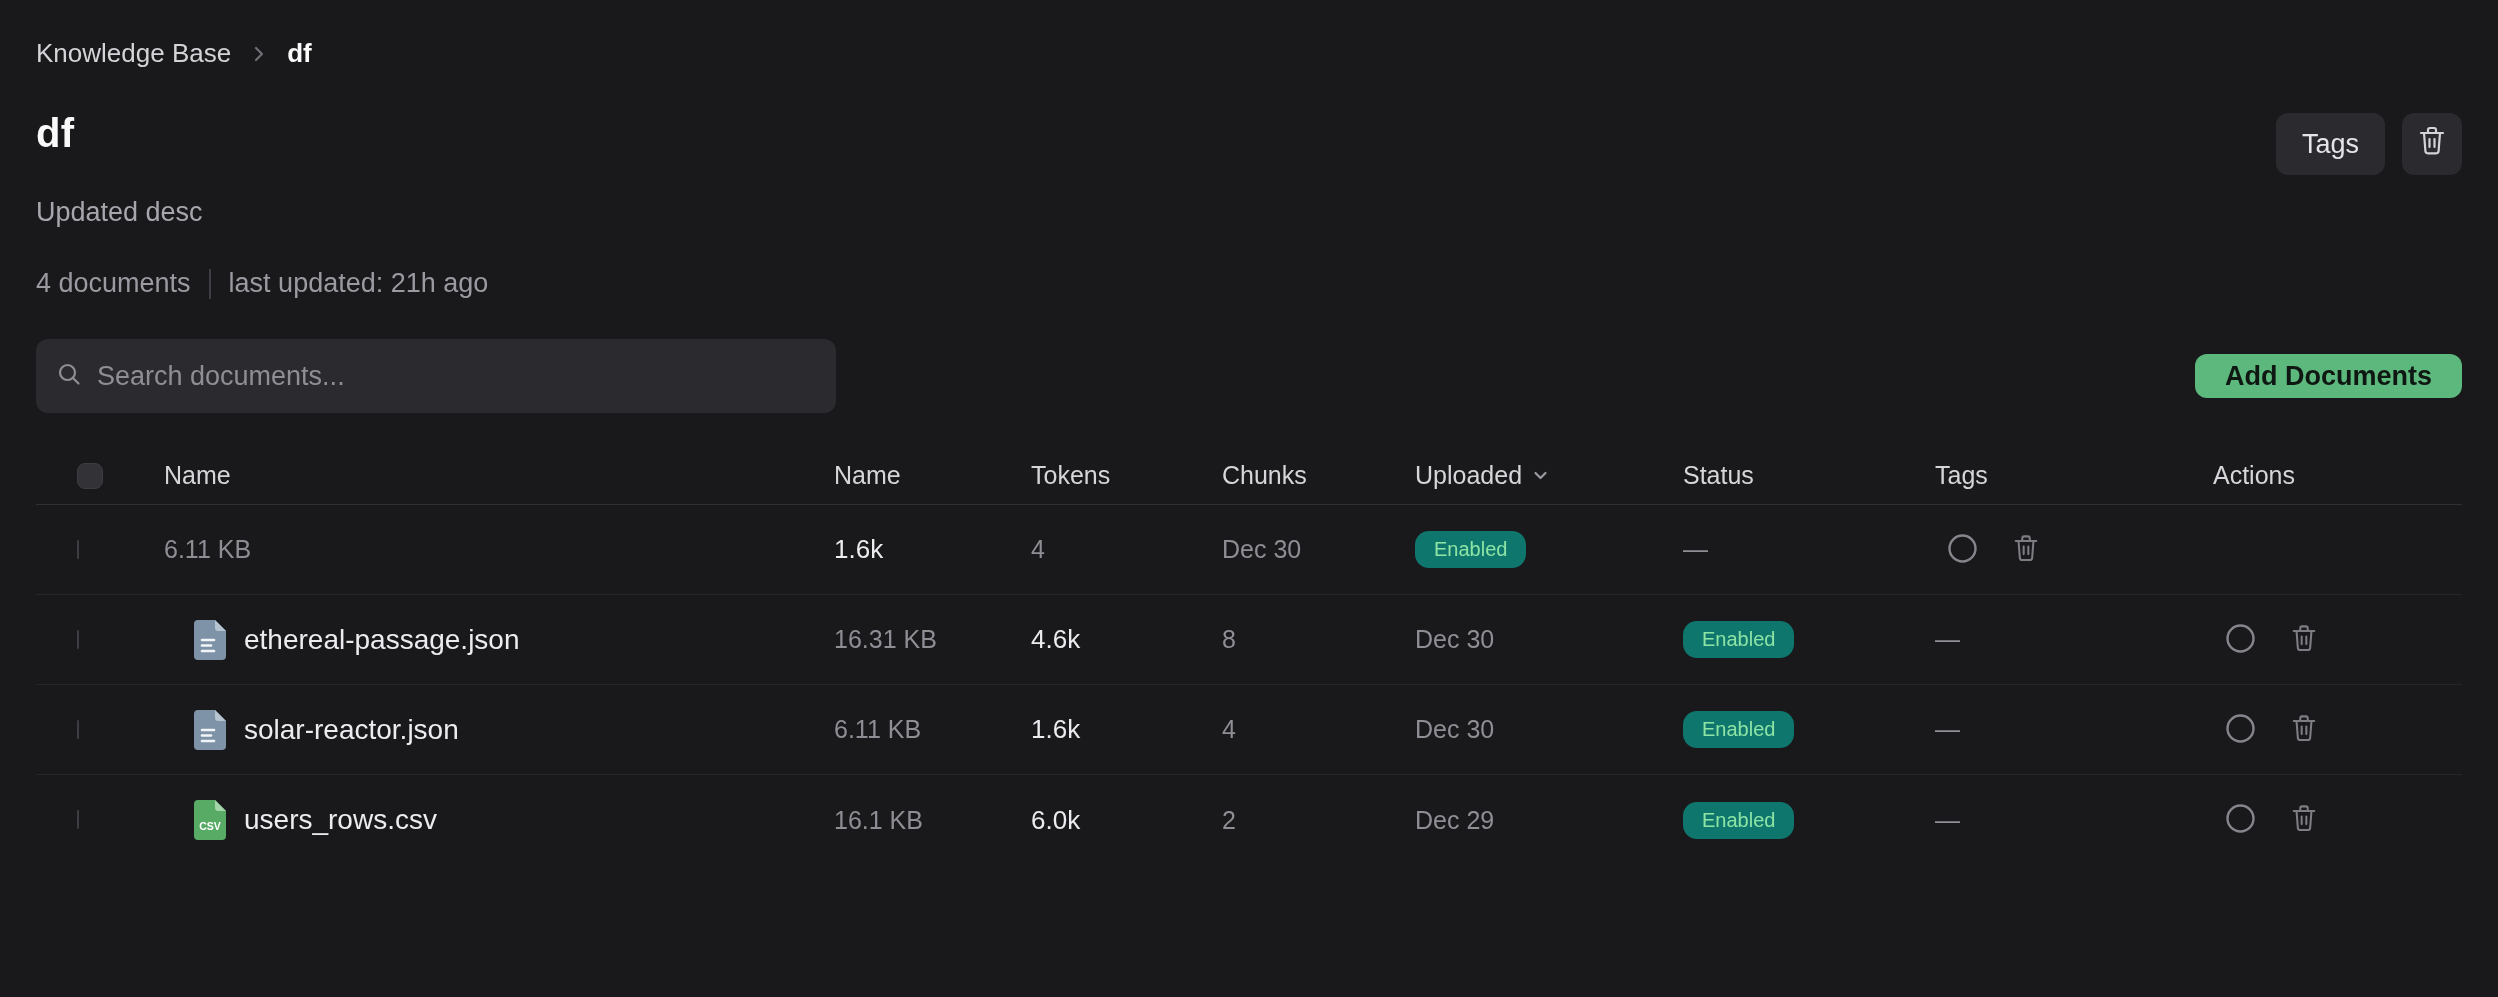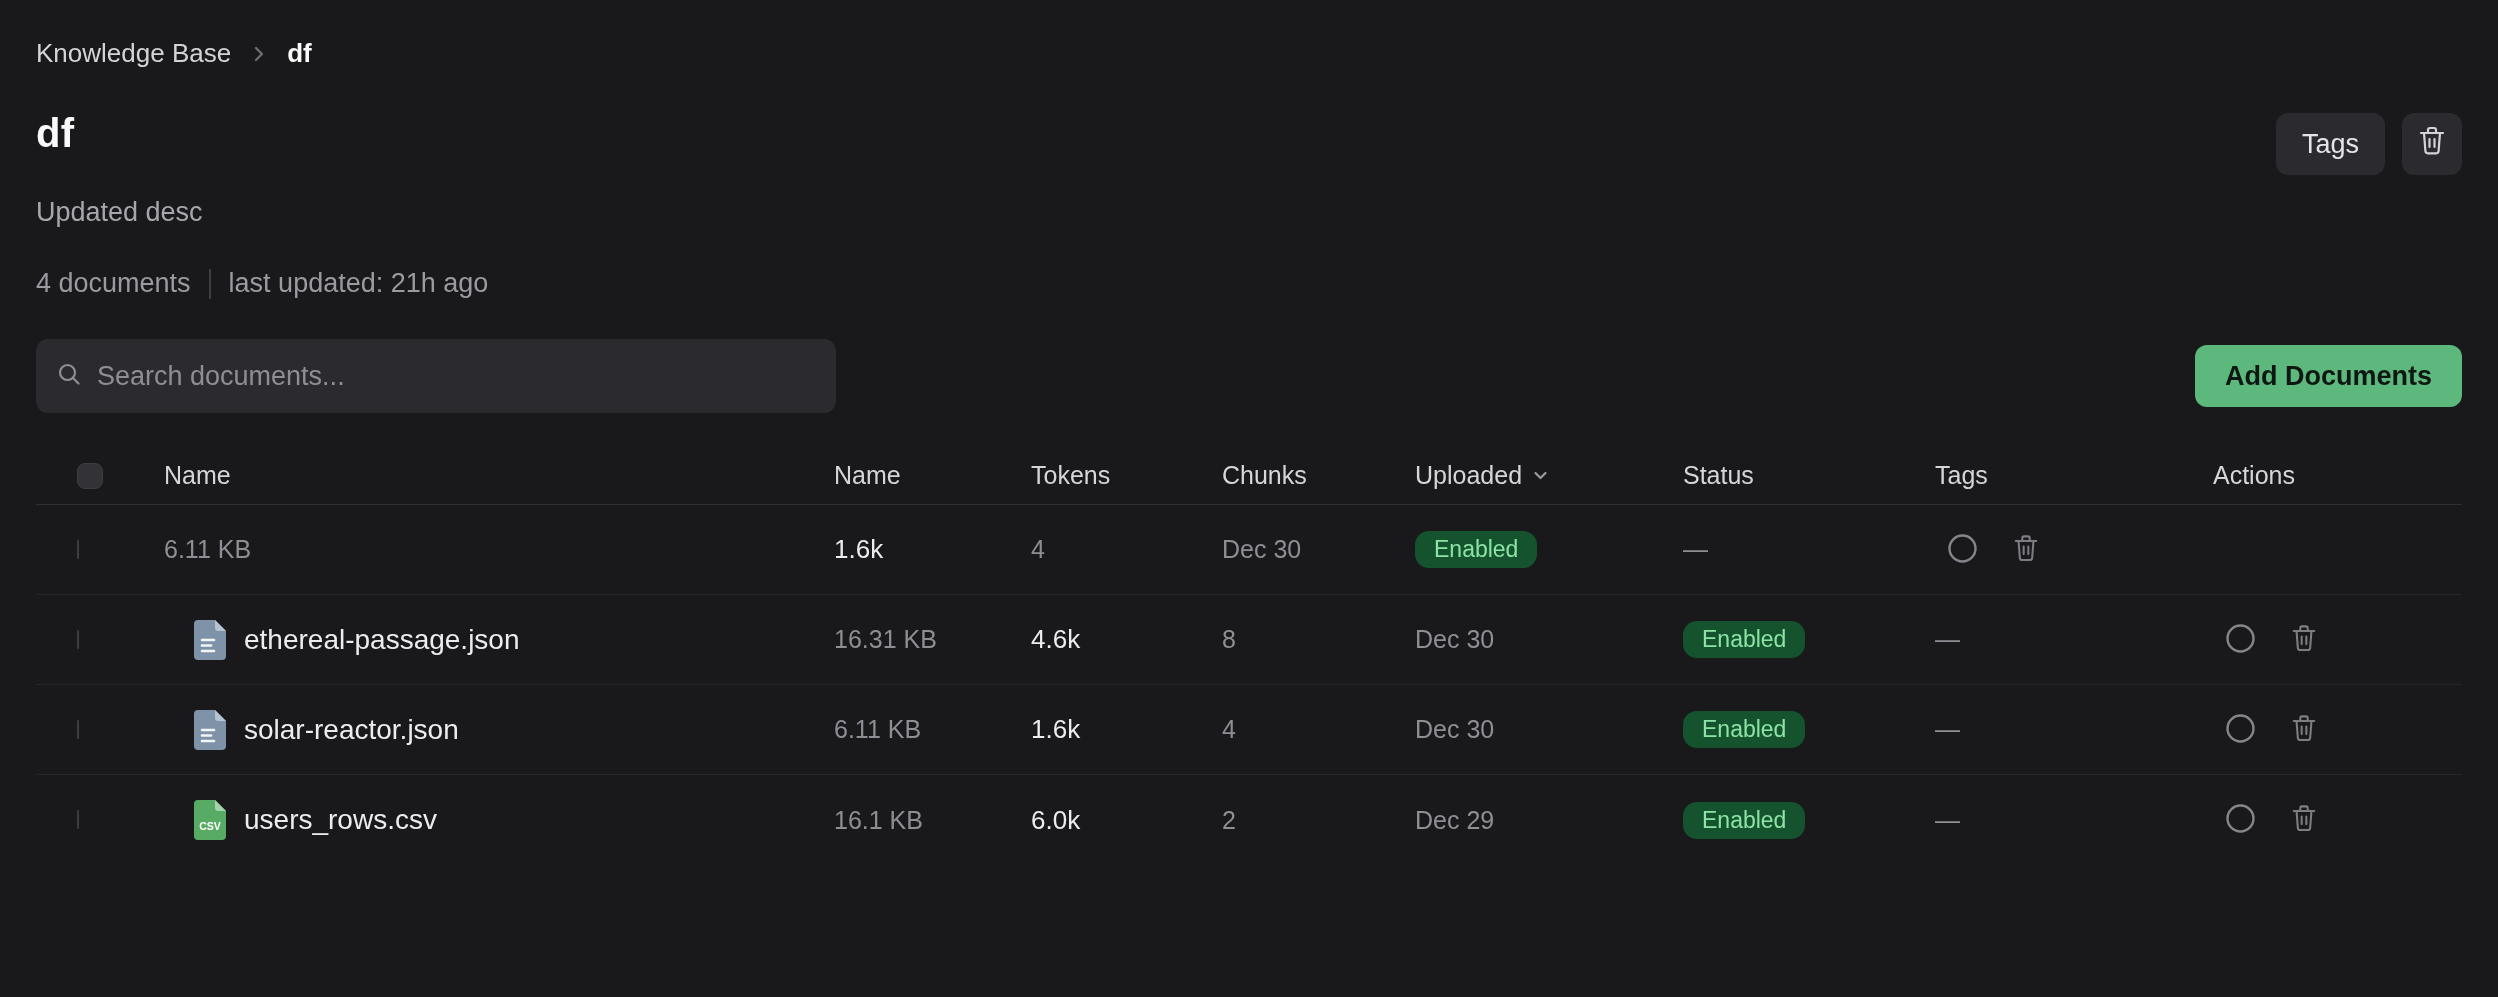--- a/index.html
+++ b/index.html
@@ -39,21 +39,21 @@
   .search-wrap {
     width:800px; height:74px; background:#2b2b2f; border-radius:12px;
     display:flex; align-items:center; padding:0 20px; gap:14px;
   }
   .search-wrap input {
     flex:1; background:transparent; border:none; outline:none;
     font-size:27px; color:#ececf0; font-family:inherit;
   }
   .search-wrap input::placeholder { color:#8e8e95; }
   .btn-primary {
-    border:none; border-radius:12px; height:62px; padding:0 30px;
+    border:none; border-radius:12px; height:44px; padding:0 30px;
     font-size:27px; font-weight:600; font-family:inherit; color:#0f1712;
     display:flex; align-items:center; cursor:pointer;
   }
 
   
   .doc-table { margin-top:34px; }
   .tgrid {
     display:grid;
     grid-template-columns:128px 670px 197px 191px 193px 268px 252px 278px 1fr;
     align-items:center;
@@ -65,21 +65,21 @@
 
   .checkbox {
     width:26px; height:26px; margin-left:41px; border-radius:8px;
     background:#323237; border:1px solid #3c3c42; cursor:pointer;
   }
   .name-cell { display:flex; align-items:center; gap:18px; font-size:28px; color:#ececf0; }
   .cell-dim { font-size:25px; color:#8e8e95; }
   .cell-bright { font-size:26px; color:#ececf0; }
   .badge {
     display:inline-flex; align-items:center; height:37px; padding:0 19px;
-    border-radius:14px; background:#14532d; color:#8ce4a4; font-size:23px; font-weight:500;
+    border-radius:14px; background:#0f766e; color:#8ce4a4; font-size:20px; font-weight:500;
   }
   .actions-cell { display:flex; align-items:center; gap:34px; padding-left:12px; }
   .icon-btn { background:none; border:none; padding:0; cursor:pointer; display:flex; align-items:center; }
   .file-icon { flex:0 0 auto; display:flex;margin-left:30px; }
 </style>
 </head>
 <body>
 
 <div class="page">
 

